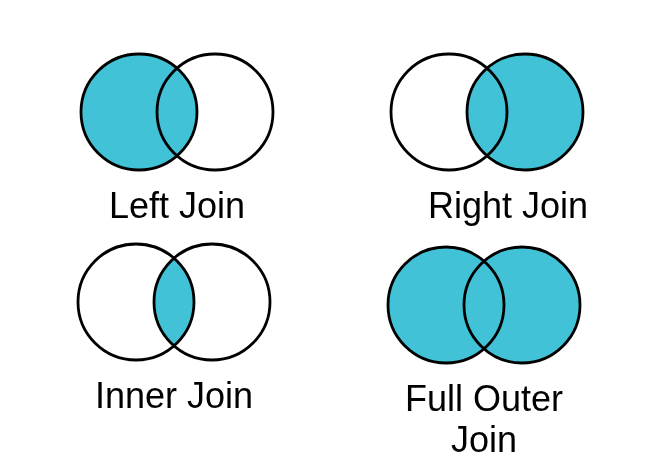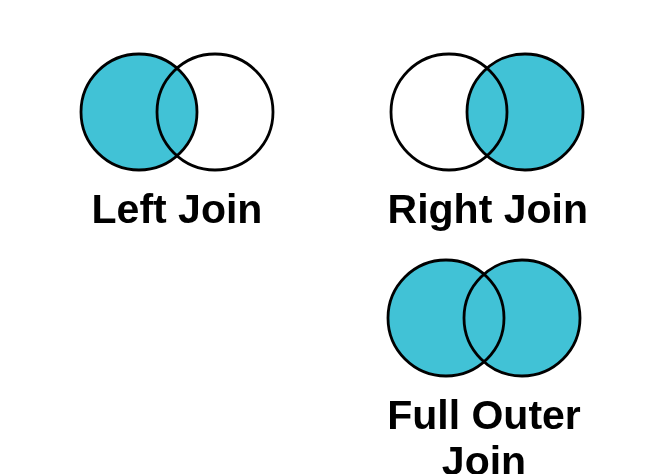--- a/index.html
+++ b/index.html
@@ -22,32 +22,32 @@
     flex-direction: column;
     align-items: center;
   }
   .venn-cell svg {
     display: block;
     width: 202px;
     height: 122px;
   }
   .venn-label {
     margin-top: 13px;
-    font-size: 41px;
-    font-weight: 700;
+    font-size: 36px;
+    font-weight: 400;
     line-height: 1.13;
     color: #000000;
     text-align: center;
     white-space: pre-line;
     letter-spacing: 0px;
   }
   .cell-tl { left: 76px;  top: 51px; }
   .cell-tr { left: 386px; top: 51px; align-items: flex-end; }
   .cell-bl { left: 73px;  top: 241px; }
-  .cell-br { left: 383px; top: 257px; }
+  .cell-br { left: 383px; top: 244px; }
 </style>
 </head>
 <body>
 
 <div class="canvas">
 
   <div class="venn-cell cell-tl">
     <svg viewBox="0 0 202 122">
         <circle cx="63" cy="61" r="58" fill="#41C2D6"></circle>
         <circle cx="63" cy="61" r="58" fill="none" stroke="#000000" stroke-width="2.8"></circle>
@@ -58,20 +58,28 @@
 
   <div class="venn-cell cell-tr">
     <svg viewBox="0 0 202 122">
         <circle cx="139" cy="61" r="58" fill="#41C2D6"></circle>
         <circle cx="63" cy="61" r="58" fill="none" stroke="#000000" stroke-width="2.8"></circle>
         <circle cx="139" cy="61" r="58" fill="none" stroke="#000000" stroke-width="2.8"></circle>
       </svg>
     <div class="venn-label">Right Join</div>
   </div>
 
+  <div class="venn-cell cell-bl">
+    <svg viewBox="0 0 202 122">
+        <path d="M 101 17.18219539958671 A 58 58 0 0 1 101 104.8178046004133 A 58 58 0 0 1 101 17.18219539958671 Z" fill="#41C2D6"></path>
+        <circle cx="63" cy="61" r="58" fill="none" stroke="#000000" stroke-width="2.8"></circle>
+        <circle cx="139" cy="61" r="58" fill="none" stroke="#000000" stroke-width="2.8"></circle>
+      </svg>
+    <div class="venn-label">Inner Join</div>
+  </div>
 
   <div class="venn-cell cell-br">
     <svg viewBox="0 0 202 122">
         <circle cx="63" cy="61" r="58" fill="#41C2D6"></circle>
         <circle cx="139" cy="61" r="58" fill="#41C2D6"></circle>
         <circle cx="63" cy="61" r="58" fill="none" stroke="#000000" stroke-width="2.8"></circle>
         <circle cx="139" cy="61" r="58" fill="none" stroke="#000000" stroke-width="2.8"></circle>
       </svg>
     <div class="venn-label">Full Outer
 Join</div>

